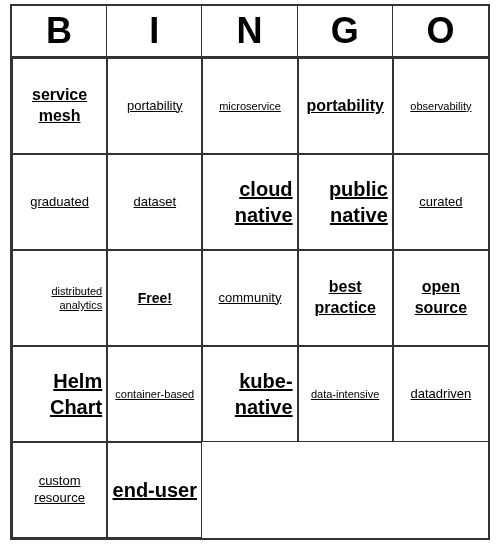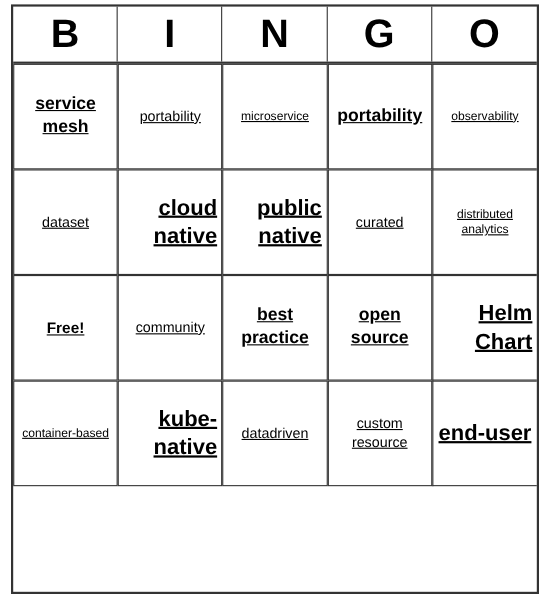--- a/index.html
+++ b/index.html
@@ -75,29 +75,31 @@
       <div class="bingo-header-cell">N</div>
       <div class="bingo-header-cell">G</div>
       <div class="bingo-header-cell">O</div>
     </div>
   <div class="bingo-grid">
   <div class="bingo-cell medium-text">service mesh</div>
       <div class="bingo-cell">portability</div>
       <div class="bingo-cell" style="font-size: 11px;">microservice</div>
       <div class="bingo-cell medium-text">portability</div>
       <div class="bingo-cell" style="font-size: 11px; text-align: center;">observability</div>
+      <div class="bingo-cell">graduated</div>
       <div class="bingo-cell">dataset</div>
       <div class="bingo-cell large-text">cloud native</div>
       <div class="bingo-cell large-text">public native</div>
       <div class="bingo-cell">curated</div>
-      <div class="bingo-cell" style="font-size: 11px;">distributed analytics</div>
+      <div class="bingo-cell" style="font-size: 11px; text-align: right;">distributed analytics</div>
       <div class="bingo-cell free">Free!</div>
       <div class="bingo-cell">community</div>
       <div class="bingo-cell medium-text">best practice</div>
       <div class="bingo-cell medium-text">open source</div>
       <div class="bingo-cell large-text">Helm Chart</div>
       <div class="bingo-cell" style="font-size: 11px;">container-based</div>
       <div class="bingo-cell large-text">kube-native</div>
+      <div class="bingo-cell" style="font-size: 11px;">data-intensive</div>
       <div class="bingo-cell">datadriven</div>
       <div class="bingo-cell">custom resource</div>
       <div class="bingo-cell large-text">end-user</div>
     </div>
 </div>
 
 </body></html>

